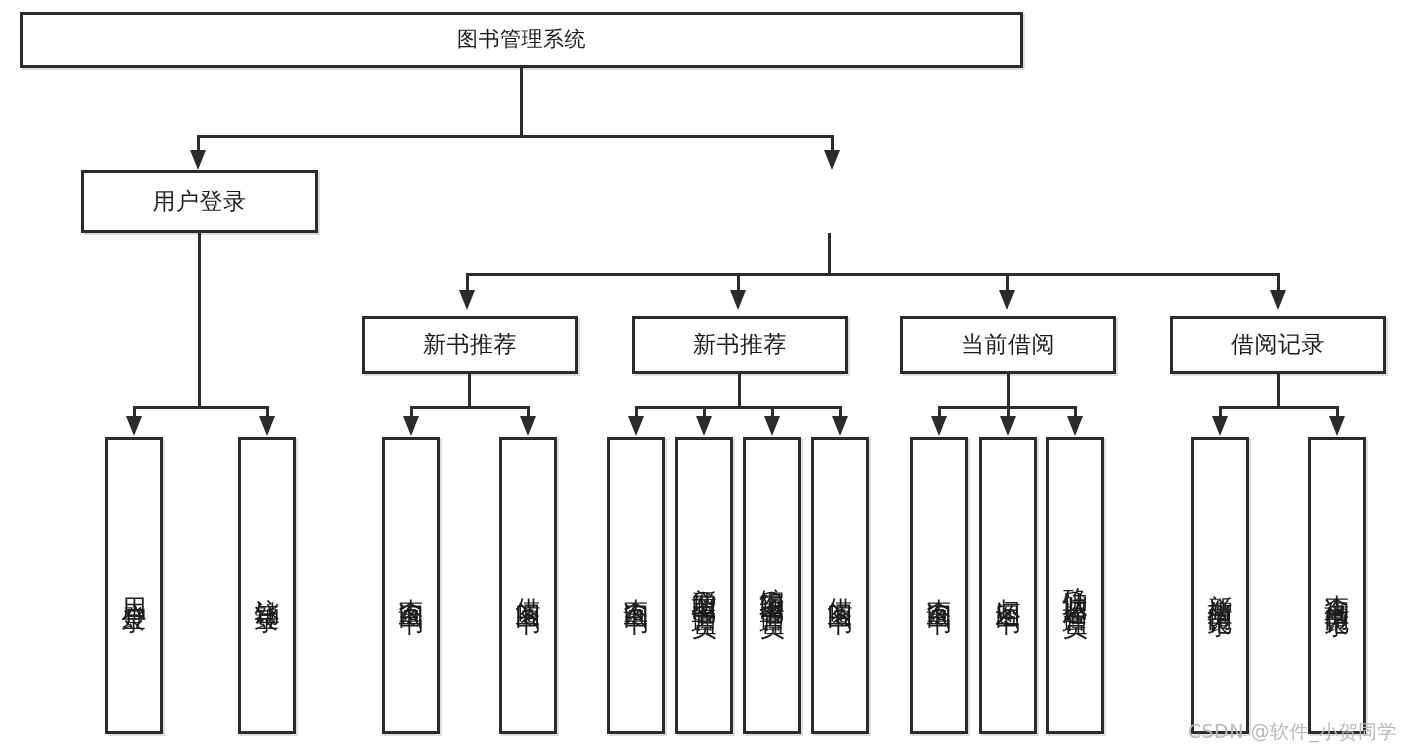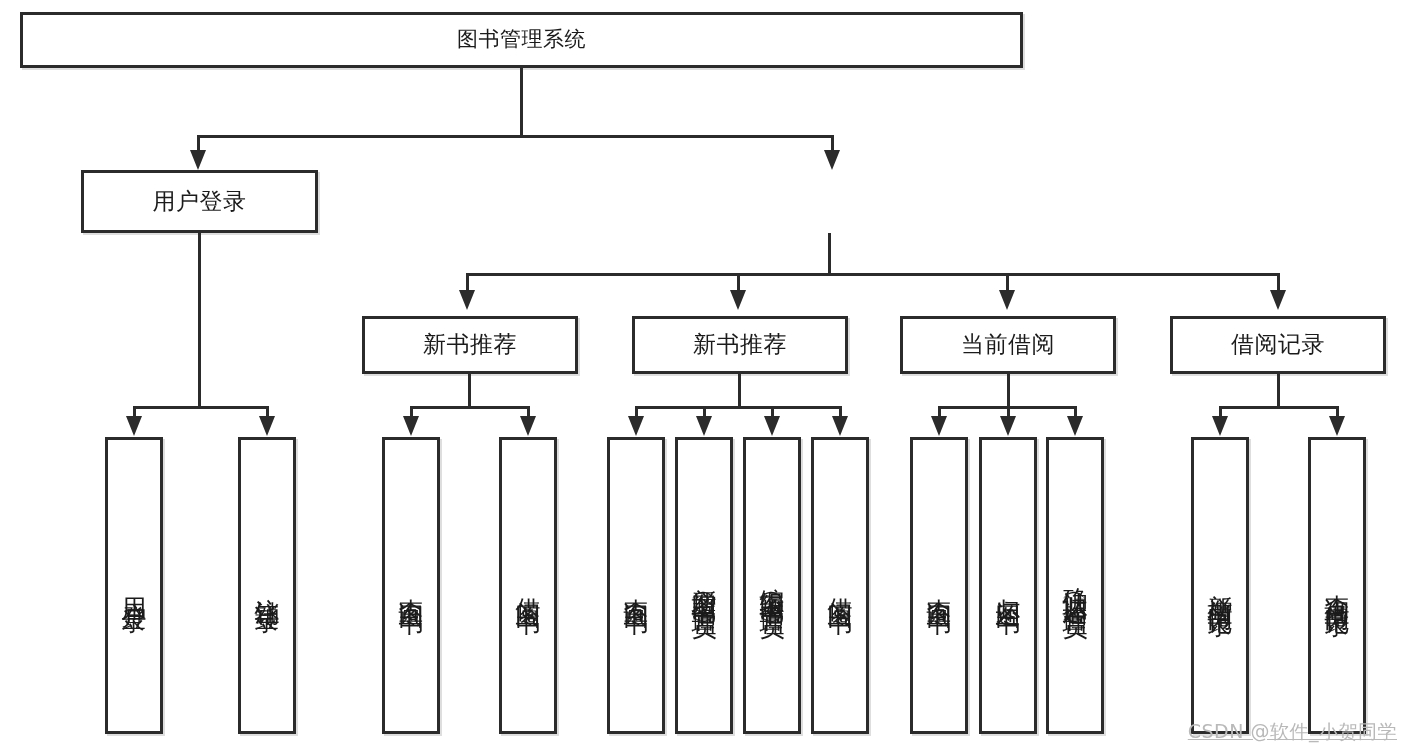--- a/index.html
+++ b/index.html
@@ -74,21 +74,20 @@
   
   #watermark {
     position: absolute;
     right: 8px;
     bottom: 2px;
     font-size: 19px;
     color: #b9b9b9;
     white-space: nowrap;
     letter-spacing: 0.5px;
     font-family: "DejaVu Sans", "Liberation Sans", sans-serif;
-    text-decoration: underline;
   }
 </style>
 </head>
 <body>
 
 <div id="diagram-root">
 
   <div class="node root horiz" style="left:20px; top:12px; width:1003px; height:56px;">
     <span class="label">图书管理系统</span>
   </div>

